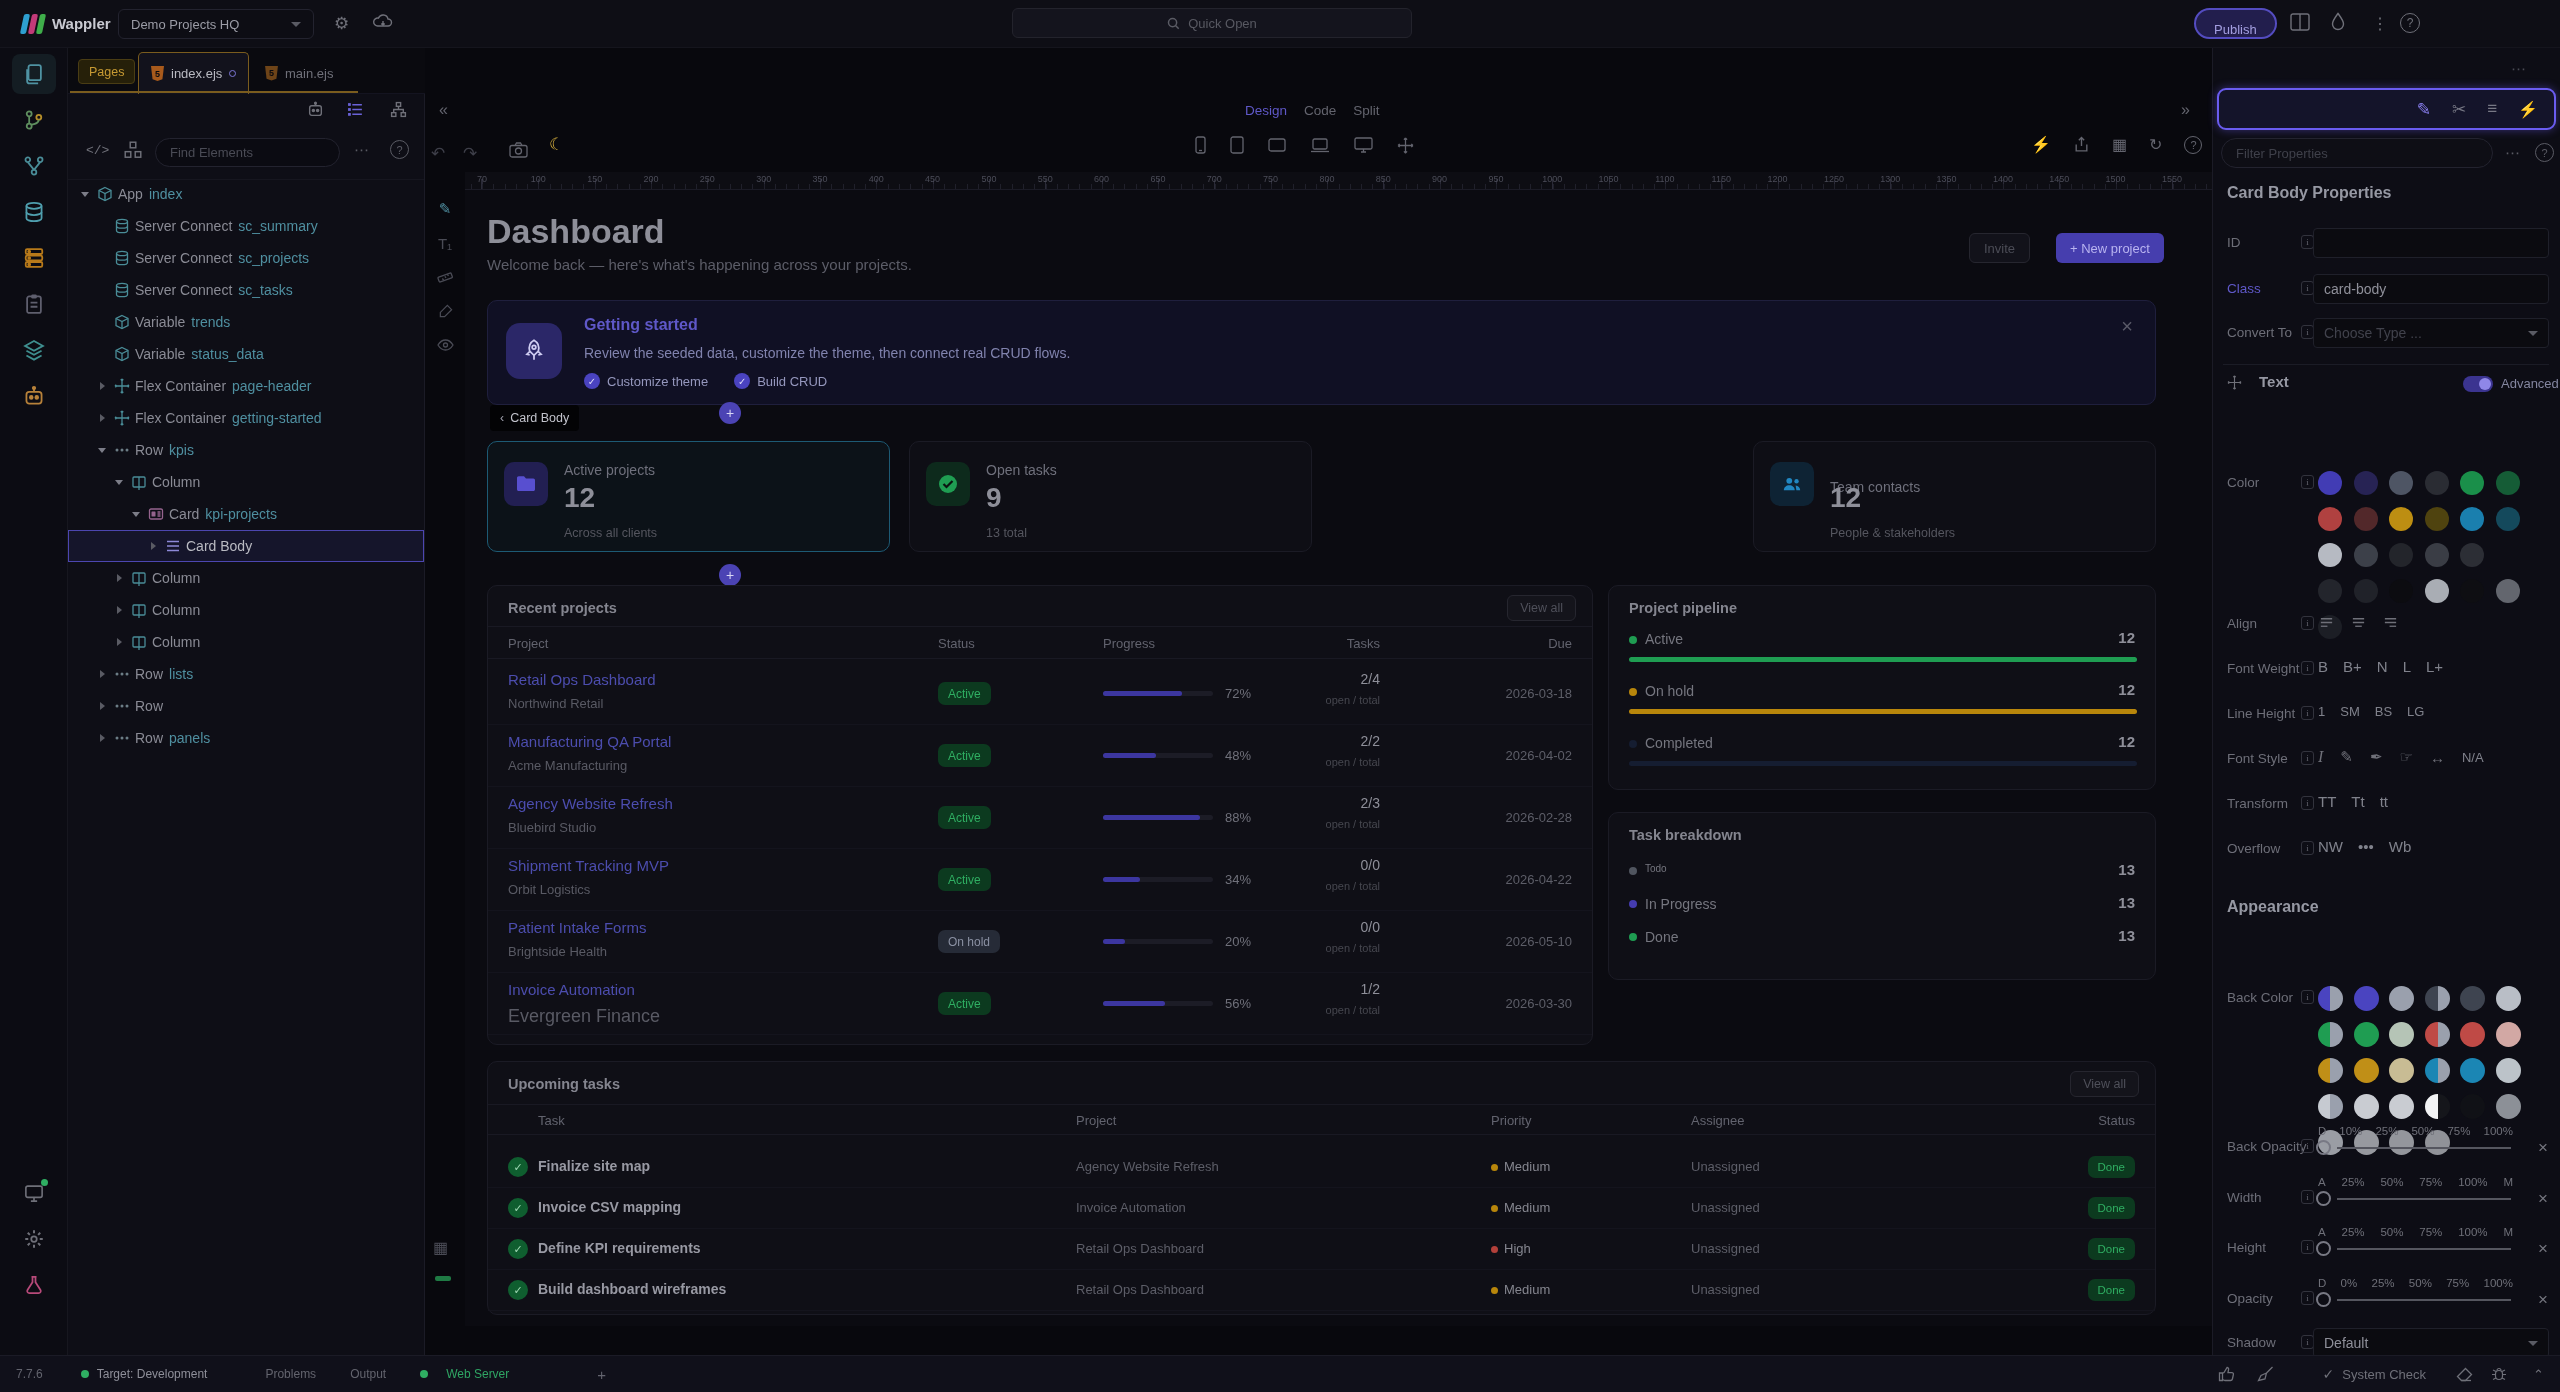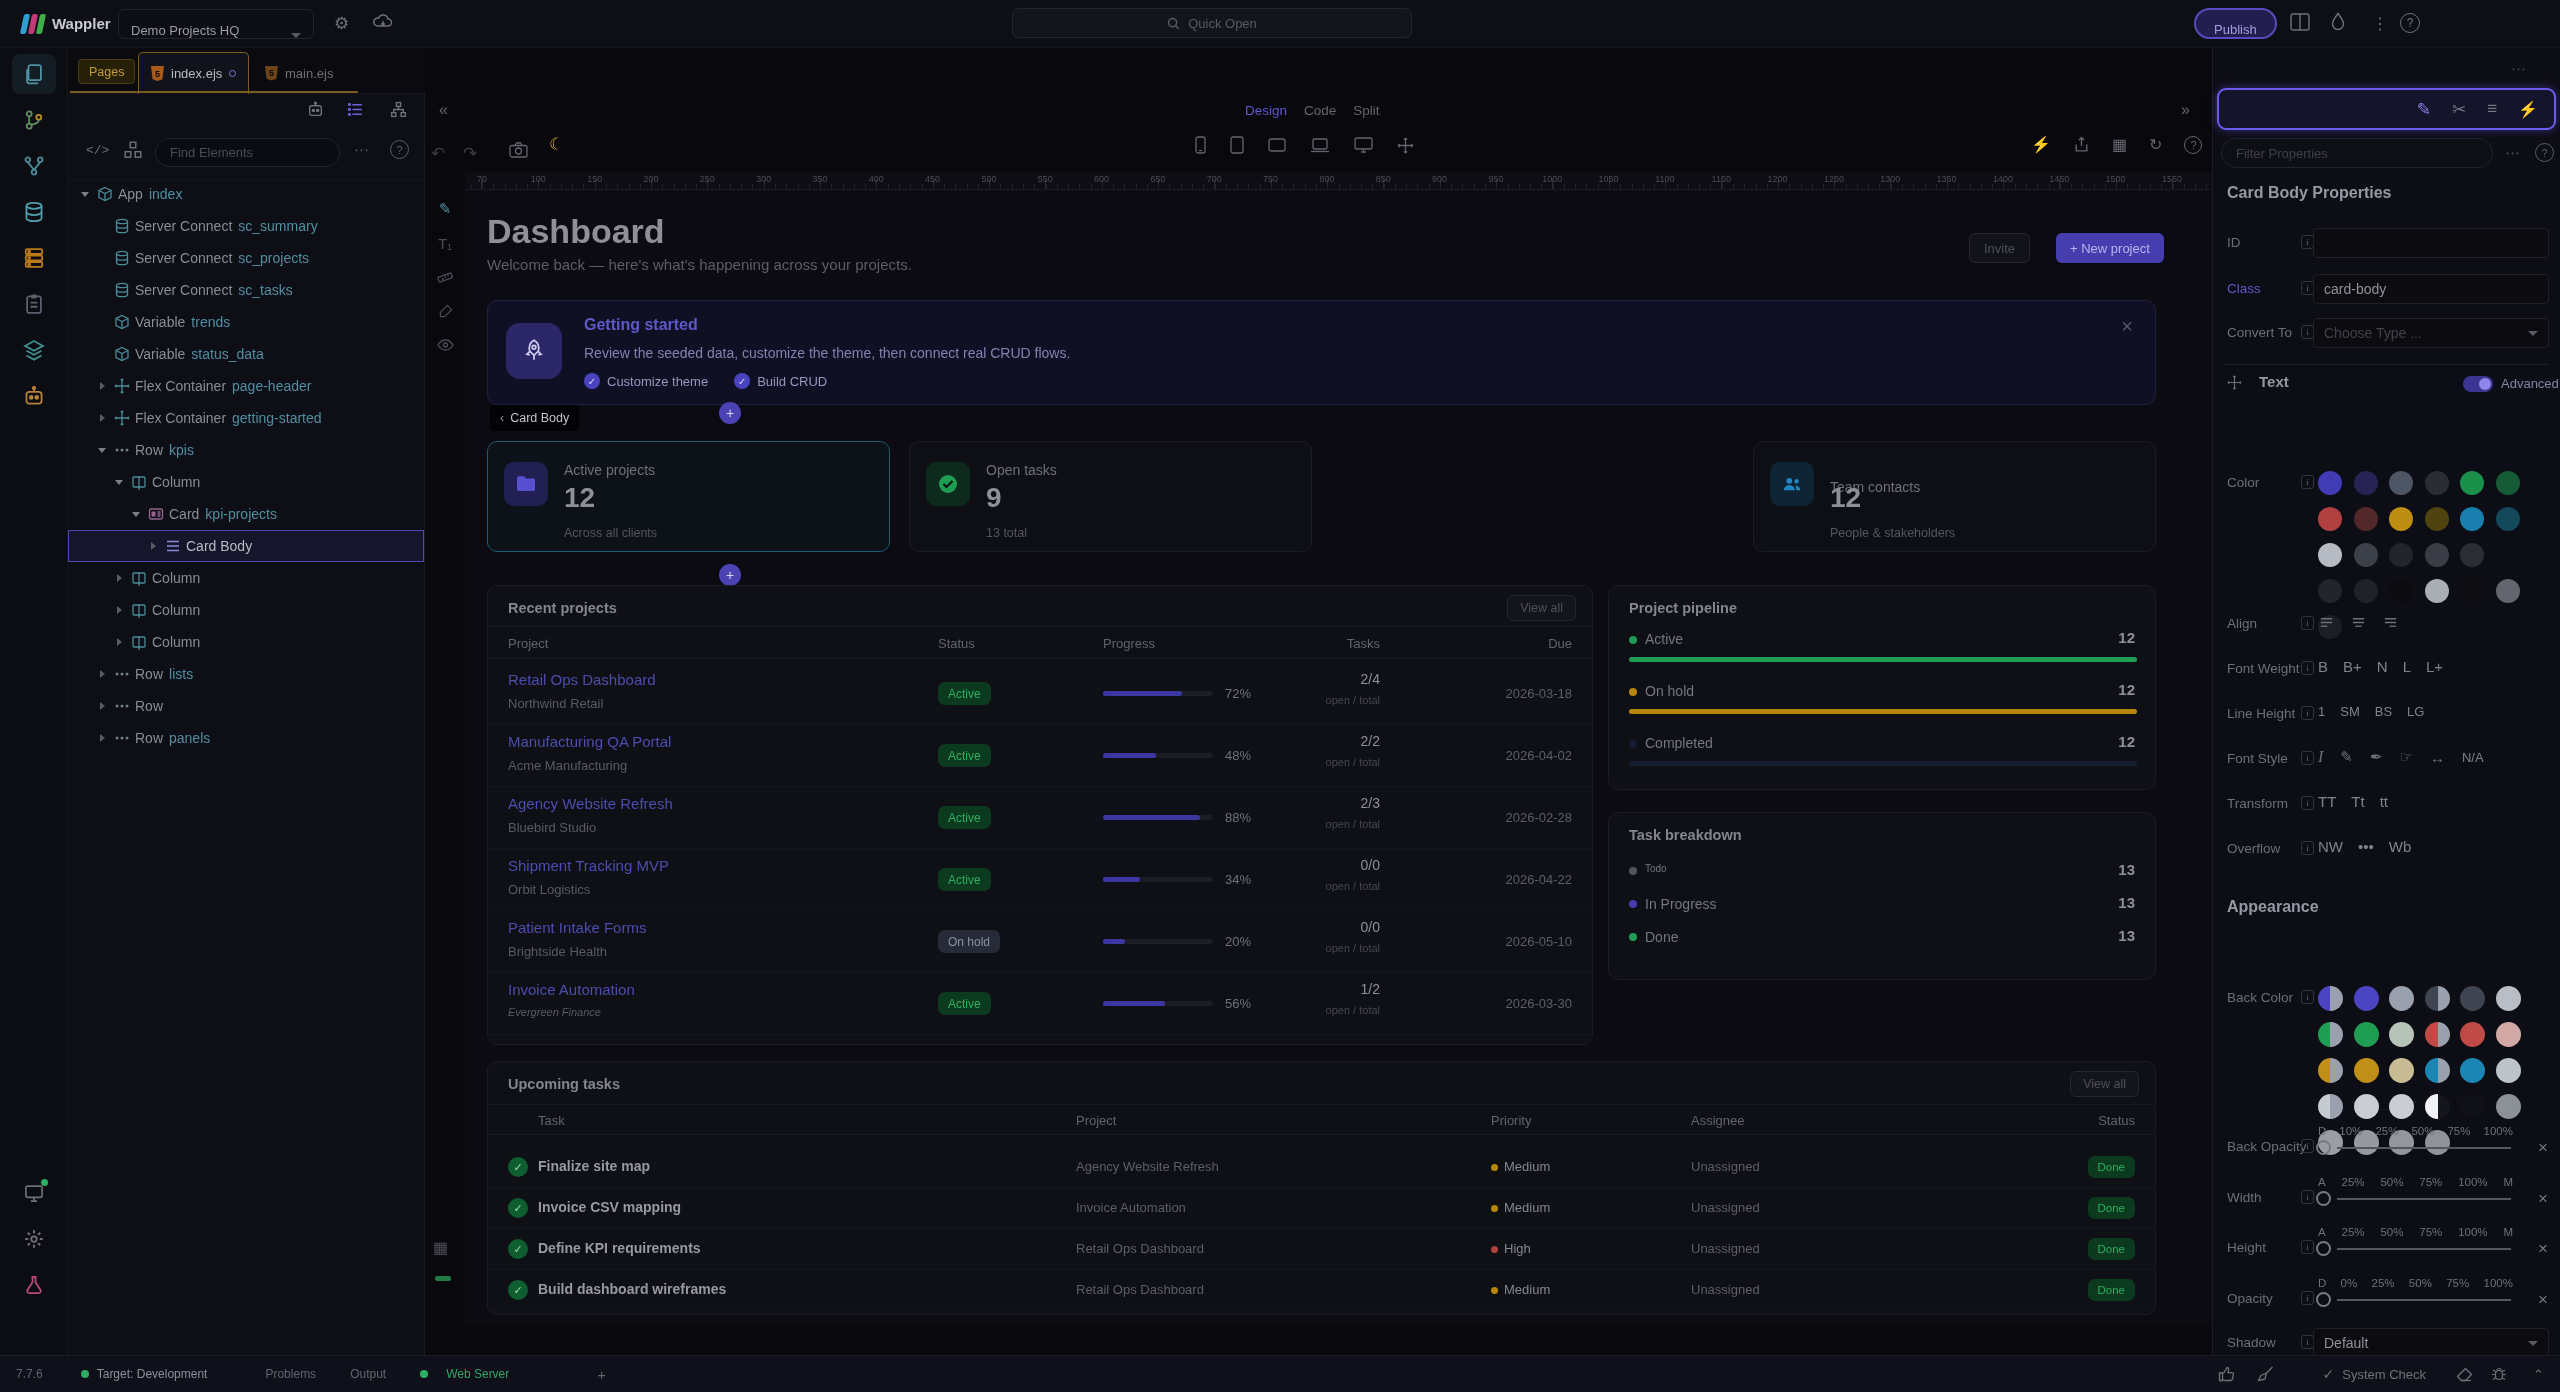--- a/index.html
+++ b/index.html
@@ -3,21 +3,21 @@
 <meta charset="utf-8">
 <style>
   *{margin:0;padding:0;box-sizing:border-box}
   html,body{width:2560px;height:1392px;background:#060609;overflow:hidden}
   body{font-family:"Liberation Sans",sans-serif;color:#9fa0ab;position:relative}
   .abs{position:absolute}
   svg{display:block}
   
   #topbar{position:absolute;left:0;top:0;width:2560px;height:48px;background:#0e0e15;border-bottom:1px solid #15151d}
   .logo-mark span{display:inline-block;width:6px;height:20px;border-radius:2px;margin-right:2px;transform:skewX(-12deg)}
-  .proj-select{position:absolute;left:118px;top:9px;width:196px;height:30px;border:1px solid #23232f;border-radius:6px;background:#0d0d14;display:flex;align-items:flex-end;padding:0 12px;font-size:13px;color:#9b9ca6}
+  .proj-select{position:absolute;left:118px;top:9px;width:196px;height:30px;border:1px solid #23232f;border-radius:6px;background:#0d0d14;display:flex;align-items:center;padding:0 12px;font-size:13px;color:#9b9ca6}
   .chev-dn{width:0;height:0;border-left:5px solid transparent;border-right:5px solid transparent;border-top:5px solid #5a5b64;margin-left:auto}
   .quickopen{position:absolute;left:1012px;top:8px;width:400px;height:30px;background:#14141d;border:1px solid #23232c;border-radius:6px;display:flex;align-items:center;justify-content:center;gap:8px;font-size:13px;color:#585962}
   .publish{position:absolute;left:2194px;top:8px;height:31px;padding:0 18px;border-radius:16px;border:2px solid #544cc0;background:#221e4d;color:#a39ee0;font-size:13px;display:flex;align-items:flex-end}
   .tb-ic{position:absolute;top:14px;color:#6f7079;font-size:17px;line-height:20px}
   
   #tabbar{position:absolute;left:68px;top:48px;width:2492px;height:46px;background:#0a0a0f;border-bottom:1px solid #141420}
   .pages-chip{position:absolute;left:10px;top:11px;height:25px;padding:0 10px;background:#262009;border:1px solid #4a3d14;border-radius:4px;color:#c79a33;font-size:12.5px;display:flex;align-items:center}
   .ftab{position:absolute;top:4px;height:42px;display:flex;align-items:center;gap:7px;padding:0 12px;font-size:13px}
   .ftab.active{left:70px;background:#12121c;border:1px solid #7a5c1e;border-bottom:none;border-radius:5px 5px 0 0;color:#b9bac2}
   .ftab.idle{left:185px;color:#6f7079}
@@ -755,21 +755,21 @@
             <span style="position: absolute; left: 615px; top: 28px; width: 110px; height: 5px; border-radius: 3px; background: rgb(28, 28, 38);">
               <span style="position: absolute; left: 0px; top: 0px; height: 5px; border-radius: 3px; background: rgb(60, 54, 160); width: 22px;"></span>
             </span>
             <span style="position: absolute; left: 737px; top: 23px; font-size: 13px; color: rgb(111, 112, 122);">20%</span>
             <span style="position: absolute; right: 212px; top: 8px; font-size: 14px; color: rgb(142, 143, 153);">0/0</span>
             <span style="position: absolute; right: 212px; top: 31px; font-size: 11px; color: rgb(70, 71, 79);">open / total</span>
             <span style="position: absolute; right: 20px; top: 23px; font-size: 13px; color: rgb(93, 94, 104);">2026-05-10</span>
           </div>
           <div style="position: absolute; left: 0px; top: 387px; width: 100%; height: 62px; border-bottom: 1px solid rgb(20, 20, 29);">
             <a style="position: absolute; left: 20px; top: 8px; font-size: 15px; color: rgb(76, 77, 174);">Invoice Automation</a>
-            <span style="position: absolute; left: 20px; top: 33px; font-size: 11px; color: rgb(89, 90, 100); font-style: italic;">Evergreen Finance</span>
+            <span style="position: absolute; left: 20px; top: 33px; font-size: 18px; color: rgb(89, 90, 100);">Evergreen Finance</span>
             <span class="badge active" style="position: absolute; left: 450px; top: 19px;">Active</span>
             <span style="position: absolute; left: 615px; top: 28px; width: 110px; height: 5px; border-radius: 3px; background: rgb(28, 28, 38);">
               <span style="position: absolute; left: 0px; top: 0px; height: 5px; border-radius: 3px; background: rgb(60, 54, 160); width: 61.6px;"></span>
             </span>
             <span style="position: absolute; left: 737px; top: 23px; font-size: 13px; color: rgb(111, 112, 122);">56%</span>
             <span style="position: absolute; right: 212px; top: 8px; font-size: 14px; color: rgb(142, 143, 153);">1/2</span>
             <span style="position: absolute; right: 212px; top: 31px; font-size: 11px; color: rgb(70, 71, 79);">open / total</span>
             <span style="position: absolute; right: 20px; top: 23px; font-size: 13px; color: rgb(93, 94, 104);">2026-03-30</span>
           </div>
         </div>

